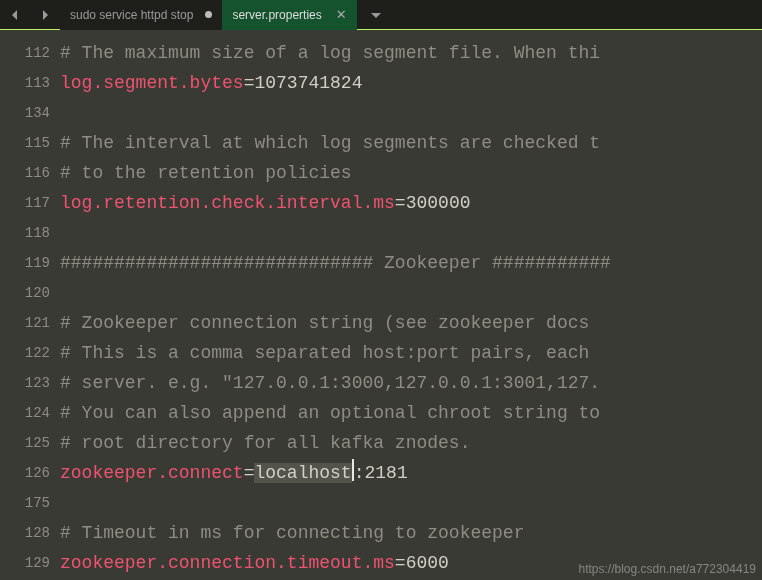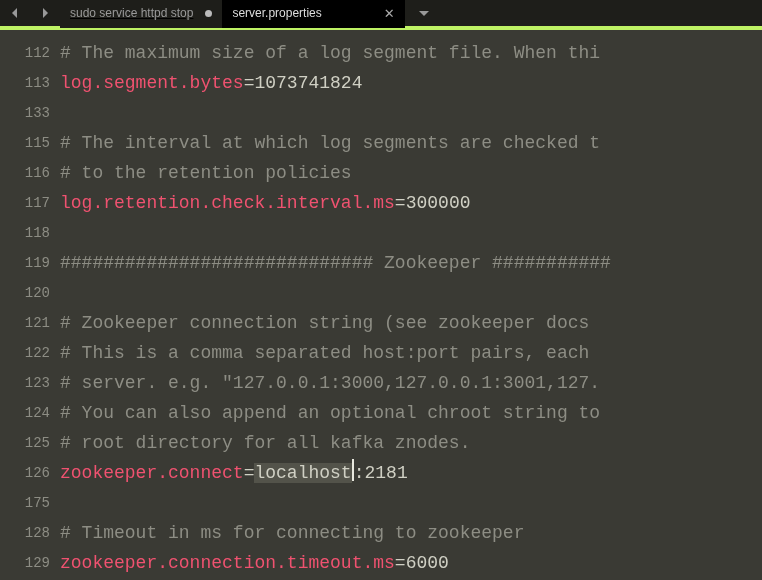--- a/index.html
+++ b/index.html
@@ -9,22 +9,21 @@
     font-size:18px;
     overflow:hidden;
     width:762px;
     height:580px;
   }
   .tabbar {
     display:flex;
     align-items:center;
     background:#1e1e1a;
     height:30px;
-    border-bottom:4px solid #bef264;
-    text-decoration:underline;
+    border-bottom:1px solid #bef264;
   }
   .tab-nav {
     width:30px;
     height:30px;
     display:flex;
     align-items:center;
     justify-content:center;
     color:#aaa;
     cursor:pointer;
   }
@@ -33,21 +32,21 @@
     display:flex;
     align-items:center;
     padding:0 10px;
     height:30px;
     color:#999;
     font-family:Arial,Helvetica,sans-serif;
     font-size:12px;
     cursor:pointer;
     background:#1e1e1a;
   }
-  .tab.active { background:#000000; color:#ddd;gap:48px; }
+  .tab.active { background:#14532d; color:#ddd; }
   .tab .dirty-dot{
     width:7px;height:7px;border-radius:50%;background:#bbb;margin-left:12px;
   }
   .tab .close{
     margin-left:14px;color:#aaa;font-size:13px;line-height:1;
   }
   .editor {
     display:flex;
     background:#3a3a34;
     height:calc(100% - 30px);
@@ -122,31 +121,32 @@
     <svg viewBox="0 0 10 10">
         <path d="M0 3 L10 3 L5 8 Z"></path>
       </svg>
   </div>
 </div>
 
 <div class="editor">
   <div class="gutter" id="gutter">
       <div class="gl">112</div>
       <div class="gl">113</div>
-      <div class="gl">133</div>
+      <div class="gl">134</div>
       <div class="gl">115</div>
       <div class="gl">116</div>
       <div class="gl">117</div>
       <div class="gl">118</div>
       <div class="gl">119</div>
       <div class="gl">120</div>
       <div class="gl">121</div>
       <div class="gl">122</div>
       <div class="gl">123</div>
       <div class="gl">124</div>
       <div class="gl">125</div>
       <div class="gl">126</div>
       <div class="gl">175</div>
       <div class="gl">128</div>
       <div class="gl">129</div>
     </div>
   <div class="code" id="code"><div class="line"><span class="comment"># The maximum size of a log segment file. When thi</span></div><div class="line"><span class="key">log.segment.bytes</span><span class="eq">=</span><span class="val">1073741824</span></div><div class="line"> </div><div class="line"><span class="comment"># The interval at which log segments are checked t</span></div><div class="line"><span class="comment"># to the retention policies</span></div><div class="line"><span class="key">log.retention.check.interval.ms</span><span class="eq">=</span><span class="val">300000</span></div><div class="line"> </div><div class="line"><span class="comment">############################# Zookeeper ###########</span></div><div class="line"> </div><div class="line"><span class="comment"># Zookeeper connection string (see zookeeper docs </span></div><div class="line"><span class="comment"># This is a comma separated host:port pairs, each </span></div><div class="line"><span class="comment"># server. e.g. "127.0.0.1:3000,127.0.0.1:3001,127.</span></div><div class="line"><span class="comment"># You can also append an optional chroot string to</span></div><div class="line"><span class="comment"># root directory for all kafka znodes.</span></div><div class="line"><span class="key">zookeeper.connect</span><span class="eq">=</span><span class="ident sel-l">localhost</span><span class="caret"></span><span class="val">:2181</span></div><div class="line"> </div><div class="line"><span class="comment"># Timeout in ms for connecting to zookeeper</span></div><div class="line"><span class="key">zookeeper.connection.timeout.ms</span><span class="eq">=</span><span class="val">6000</span></div></div>
+  <div class="watermark">https://blog.csdn.net/a772304419</div>
 </div>
 
 </body></html>

